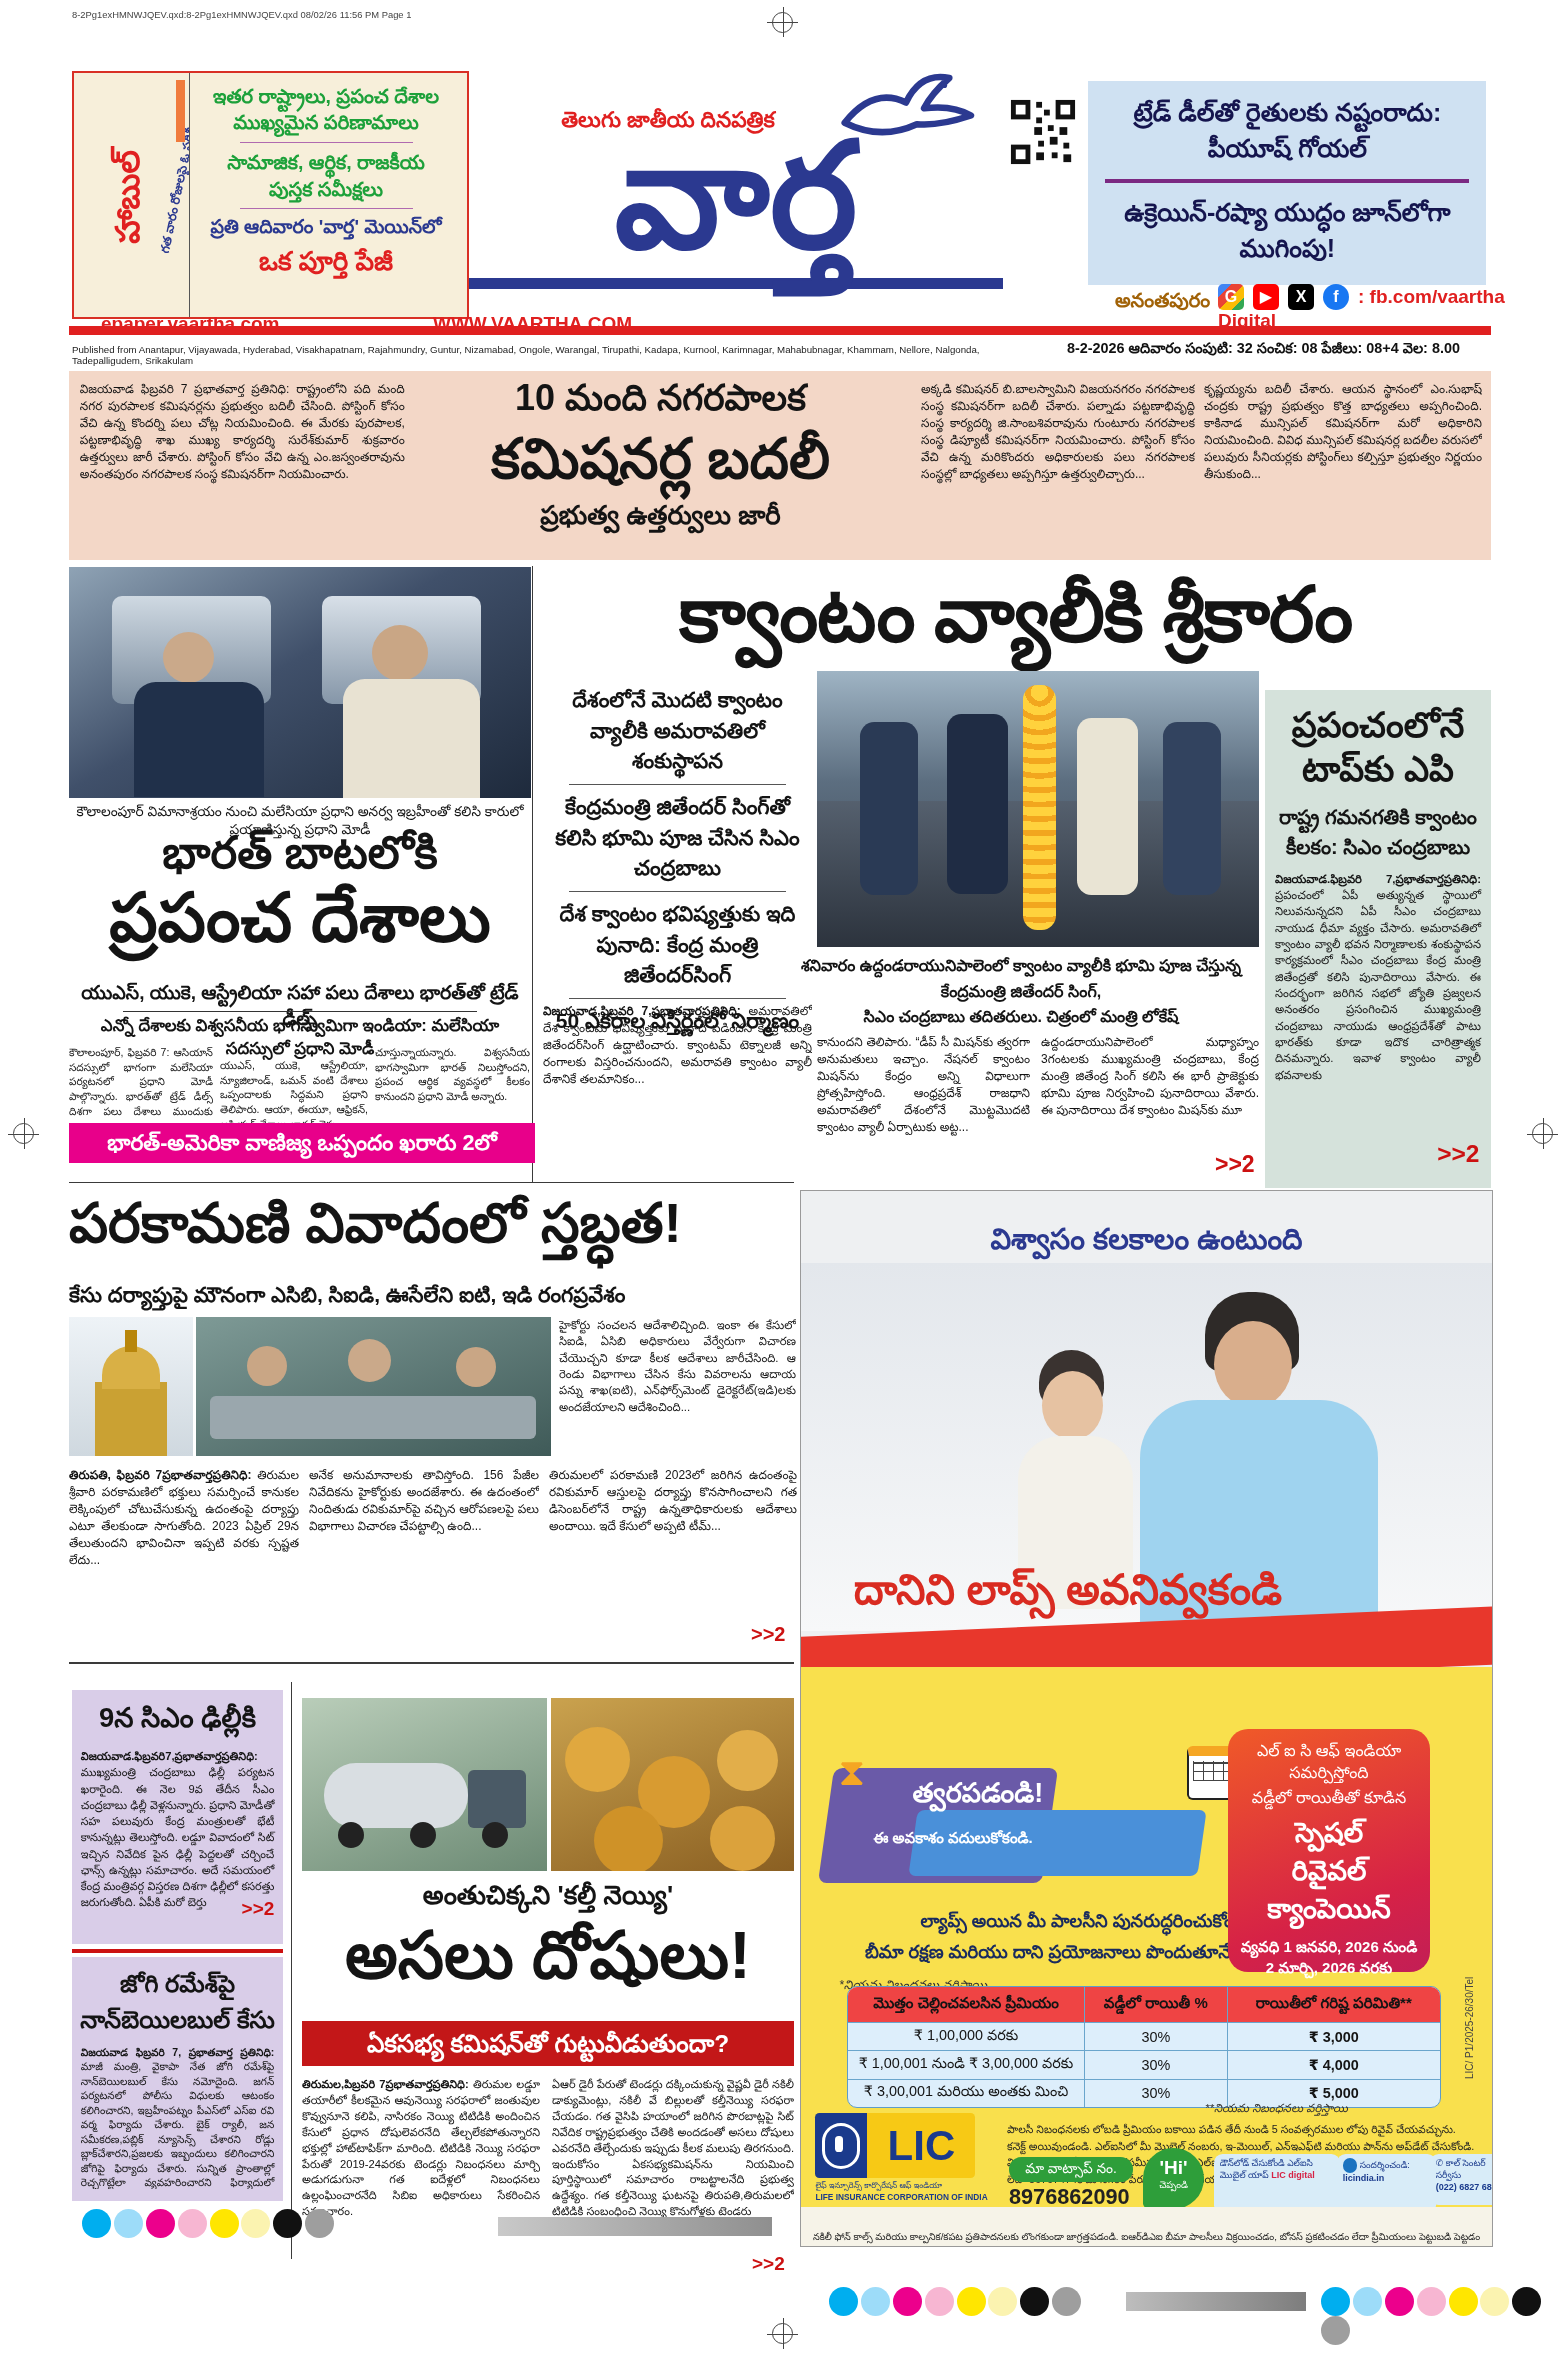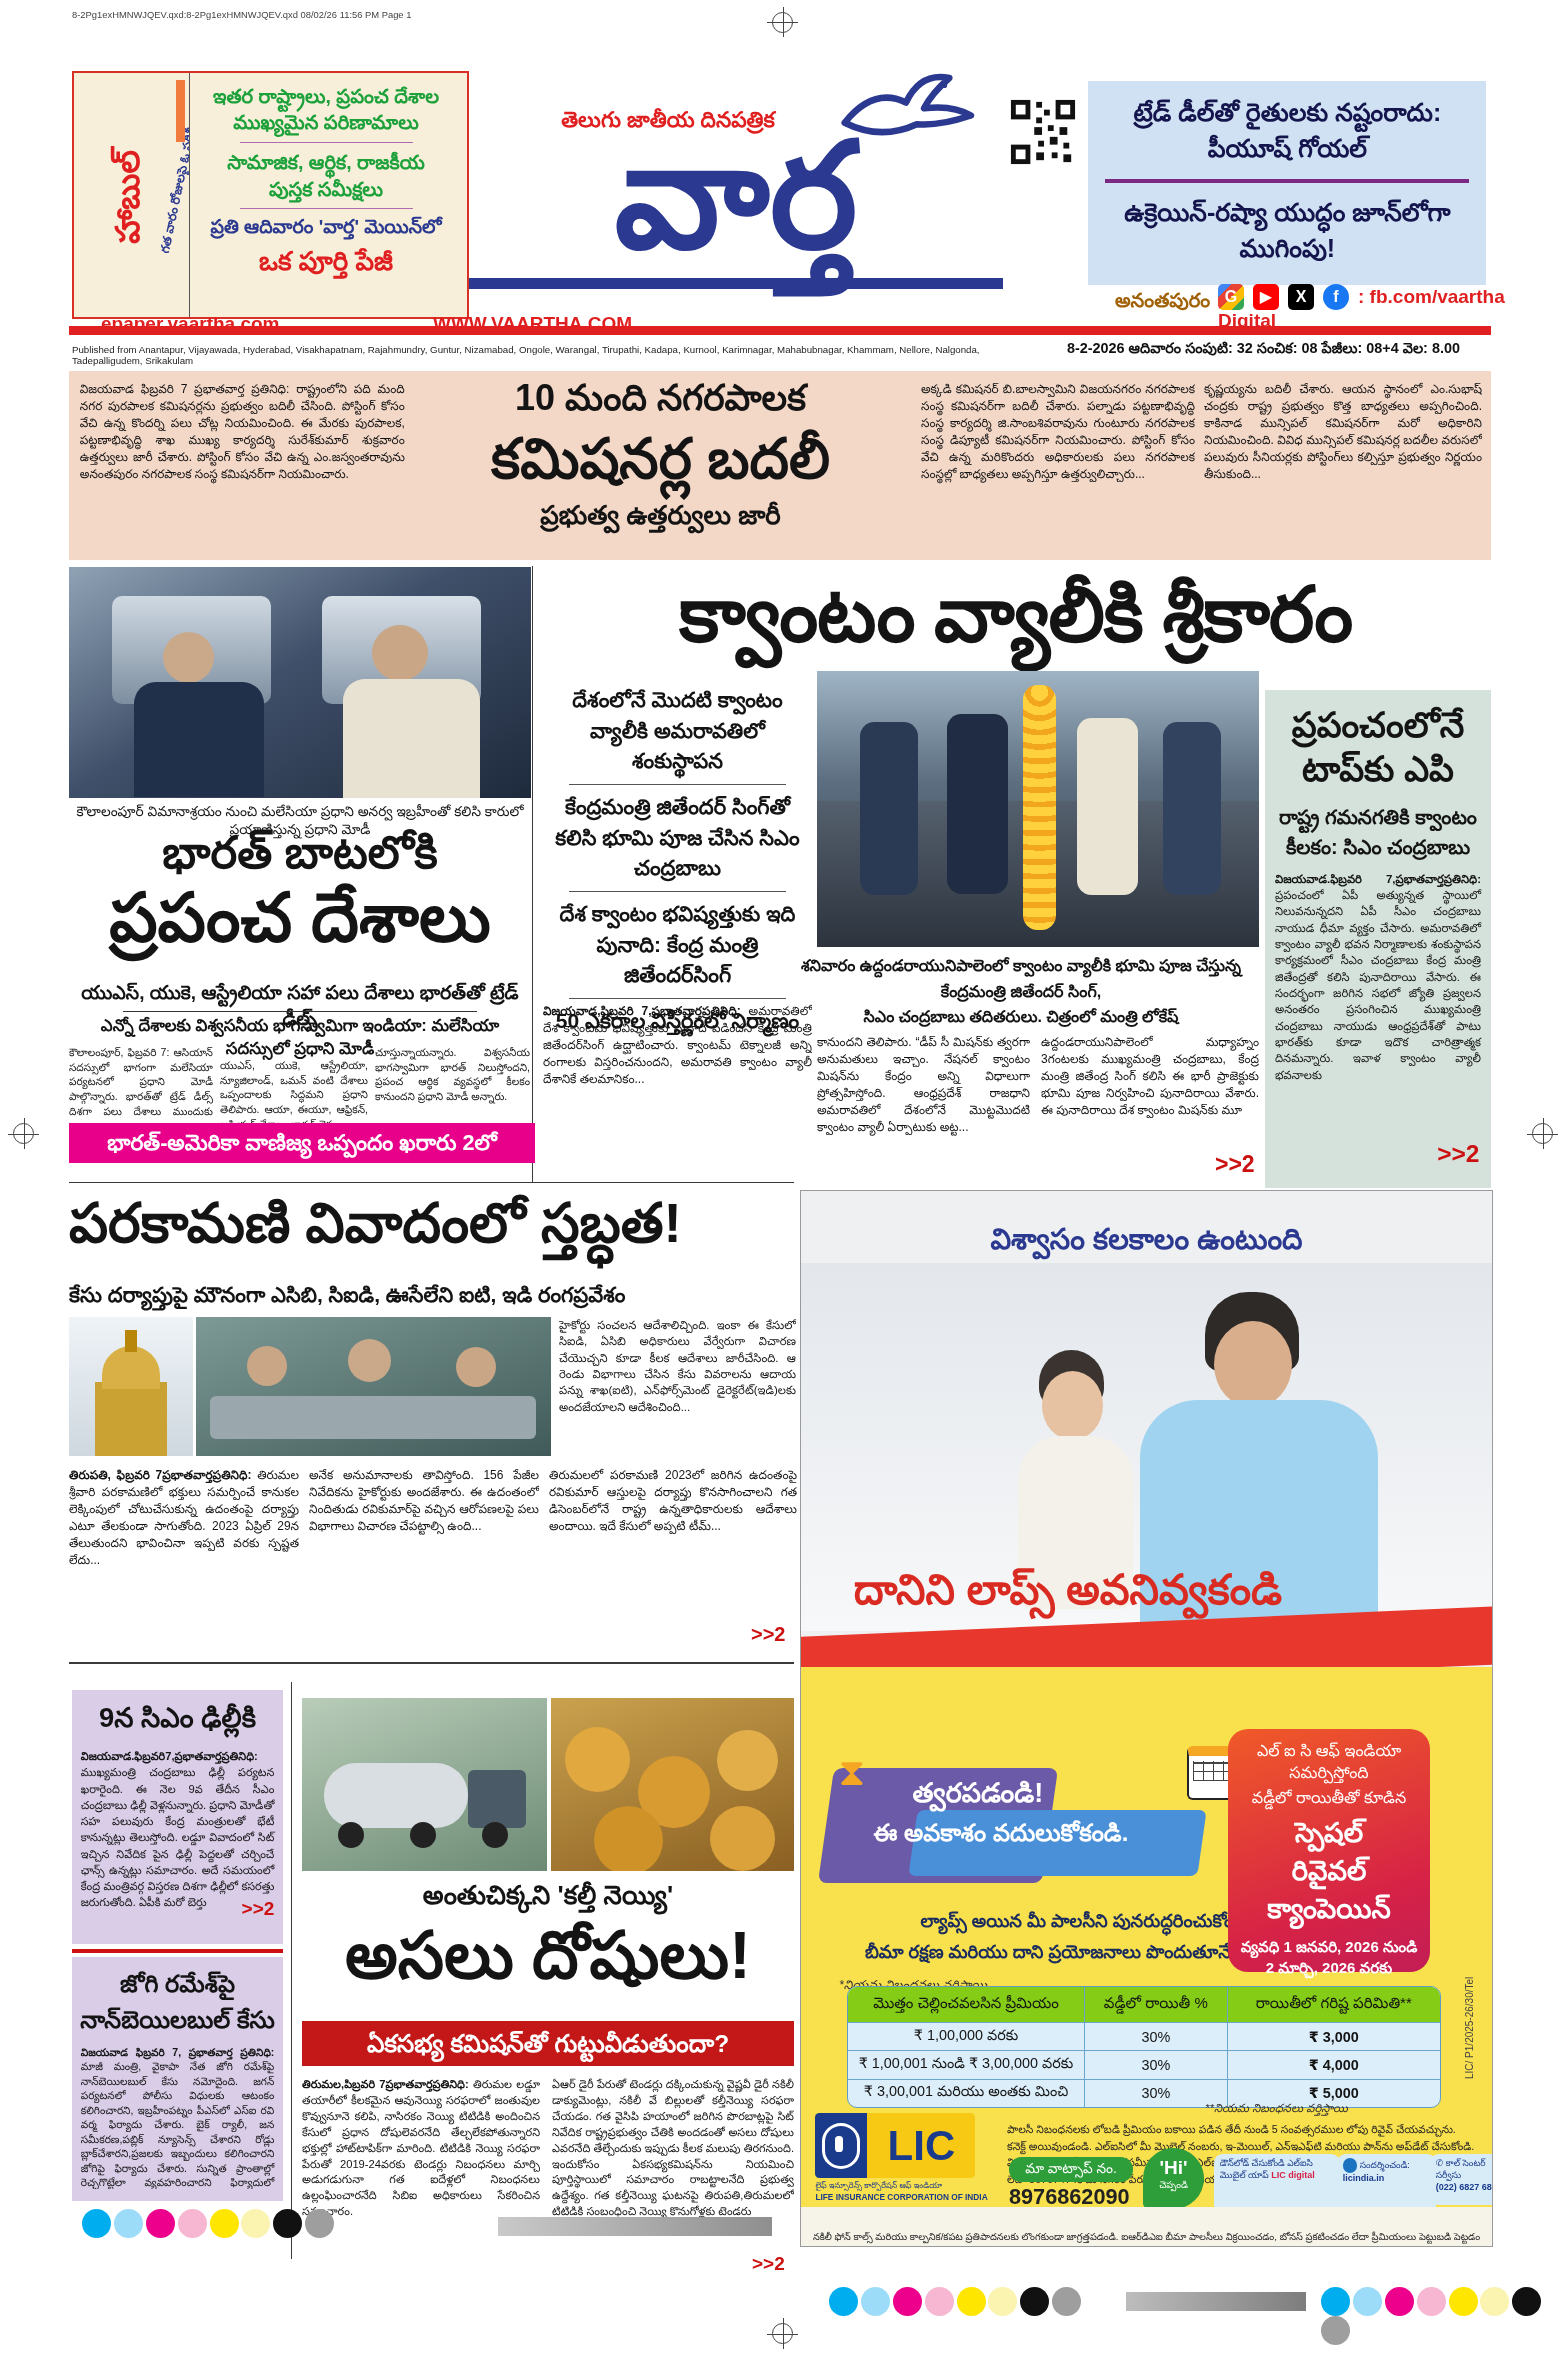--- a/index.html
+++ b/index.html
@@ -266,21 +266,21 @@
 
     <div class="abs ctr b" style="left:14.4px;top:375px;width:505px;font-size:42px;color:#d92b21">దానిని లాప్స్ అవనివ్వకండి</div>
 
     <div class="abs" style="left:-14.4px;top:430px;width:751px;height:58px;background:#e8372c;transform:rotate(-2.5deg)"></div>
     <div class="abs" style="left:0;top:476px;width:691px;height:540px;background:#f9e04d"></div>
 
     <div class="abs" style="left:24.5px;top:577px;width:390px;height:123px">
       <div class="abs" style="left:0;top:0;width:224px;height:115px;background:#6a5aa8;transform:skewX(-8deg);border-radius:8.7px"></div>
       <div class="abs" style="left:87px;top:42px;width:289px;height:66px;background:#4a90d9;transform:skewX(-8deg);border-radius:7.2px"></div>
       <div class="abs b wh" style="left:87px;top:10px;font-size:27px">త్వరపడండి!</div>
-      <div class="abs b wh" style="left:48px;top:51px;font-size:24px">ఈ అవకాశం వదులుకోకండి.</div>
+      <div class="abs b wh" style="left:48px;top:61px;font-size:15px">ఈ అవకాశం వదులుకోకండి.</div>
       <div class="abs" style="left:13px;top:-17.3px;font-size:38px;color:#f5a623">⧗</div>
       <div class="abs" style="left:361px;top:-21.7px;width:45px;height:42px;background:#fff;border:2.9px solid #222;border-top:10px solid #f5a623;border-radius:5.8px">
         <div style="margin:4.3px;height:20px;background:repeating-linear-gradient(90deg,#444 0 1.4px,transparent 1.4px 10px),repeating-linear-gradient(0deg,#444 0 1.4px,transparent 1.4px 8.7px)"></div>
       </div>
     </div>
 
     <div class="abs ctr" style="left:14.4px;top:715px;width:541px;font-size:18px;font-weight:bold;color:#1a2b5e;line-height:1.7">
       <span>ల్యాప్స్ అయిన మీ పాలసీని పునరుద్ధరించుకోండి.</span><br>
       <span>బీమా రక్షణ మరియు దాని ప్రయోజనాలు పొందుతూనే ఉండండి.*</span>
     </div>
@@ -291,21 +291,21 @@
       <div style="font-size:16px;padding-top:2.9px">వడ్డీలో రాయితీతో కూడిన</div>
       <div class="b" style="font-size:27.4px;padding-top:5.8px">స్పెషల్</div>
       <div class="b" style="font-size:27.4px">రివైవల్</div>
       <div class="b" style="font-size:27.4px">క్యాంపెయిన్</div>
       <div class="b" style="font-size:15px;padding-top:7.2px">వ్యవధి 1 జనవరి, 2026 నుండి</div>
       <div class="b" style="font-size:15px">2 మార్చి, 2026 వరకు</div>
       <div style="width:65px;height:3.6px;background:#fff;margin:5.8px auto 0;border-radius:2.2px"></div>
     </div>
 
     <div class="abs" style="left:46px;top:795px;width:592px;border:1.4px solid #5f9cc8;border-radius:10px;overflow:hidden;background:#ddeefb">
-      <div style="display:flex;background:#84cc16;font-weight:normal">
+      <div style="display:flex;background:#ef4444;font-weight:bold">
         <div class="cell" style="width:40%;height:35px;font-size:15px">మొత్తం చెల్లించవలసిన ప్రీమియం</div>
         <div class="cell" style="width:24%;height:35px;font-size:15px">వడ్డీలో రాయితీ %</div>
         <div class="cell" style="width:36%;height:35px;font-size:15px;border-right:none">రాయితీలో గరిష్ట పరిమితి**</div>
       </div>
       <div class="trow">
         <div class="cell" style="width:40%;height:27.4px;font-size:14.4px">₹ 1,00,000 వరకు</div>
         <div class="cell" style="width:24%;height:27.4px;font-size:14.4px">30%</div>
         <div class="cell b" style="width:36%;height:27.4px;font-size:14.4px;border-right:none">₹ 3,000</div>
       </div>
       <div class="trow">

